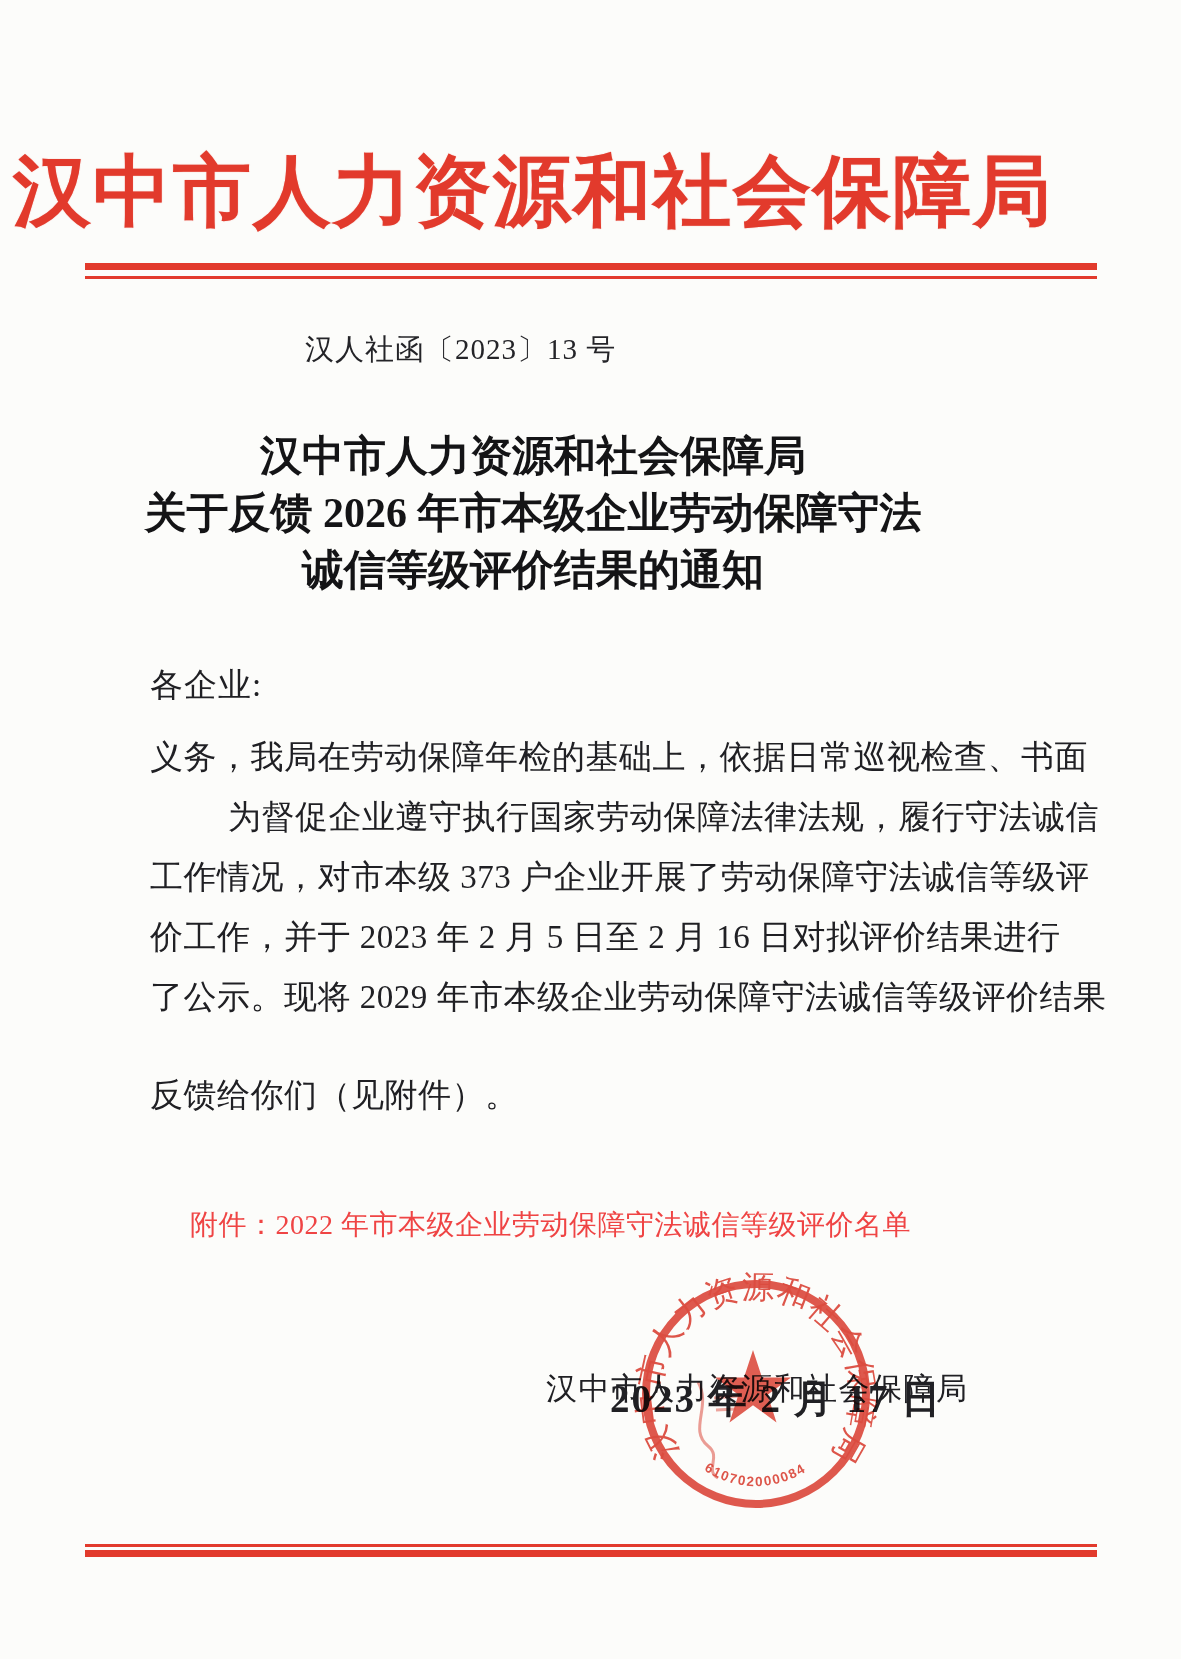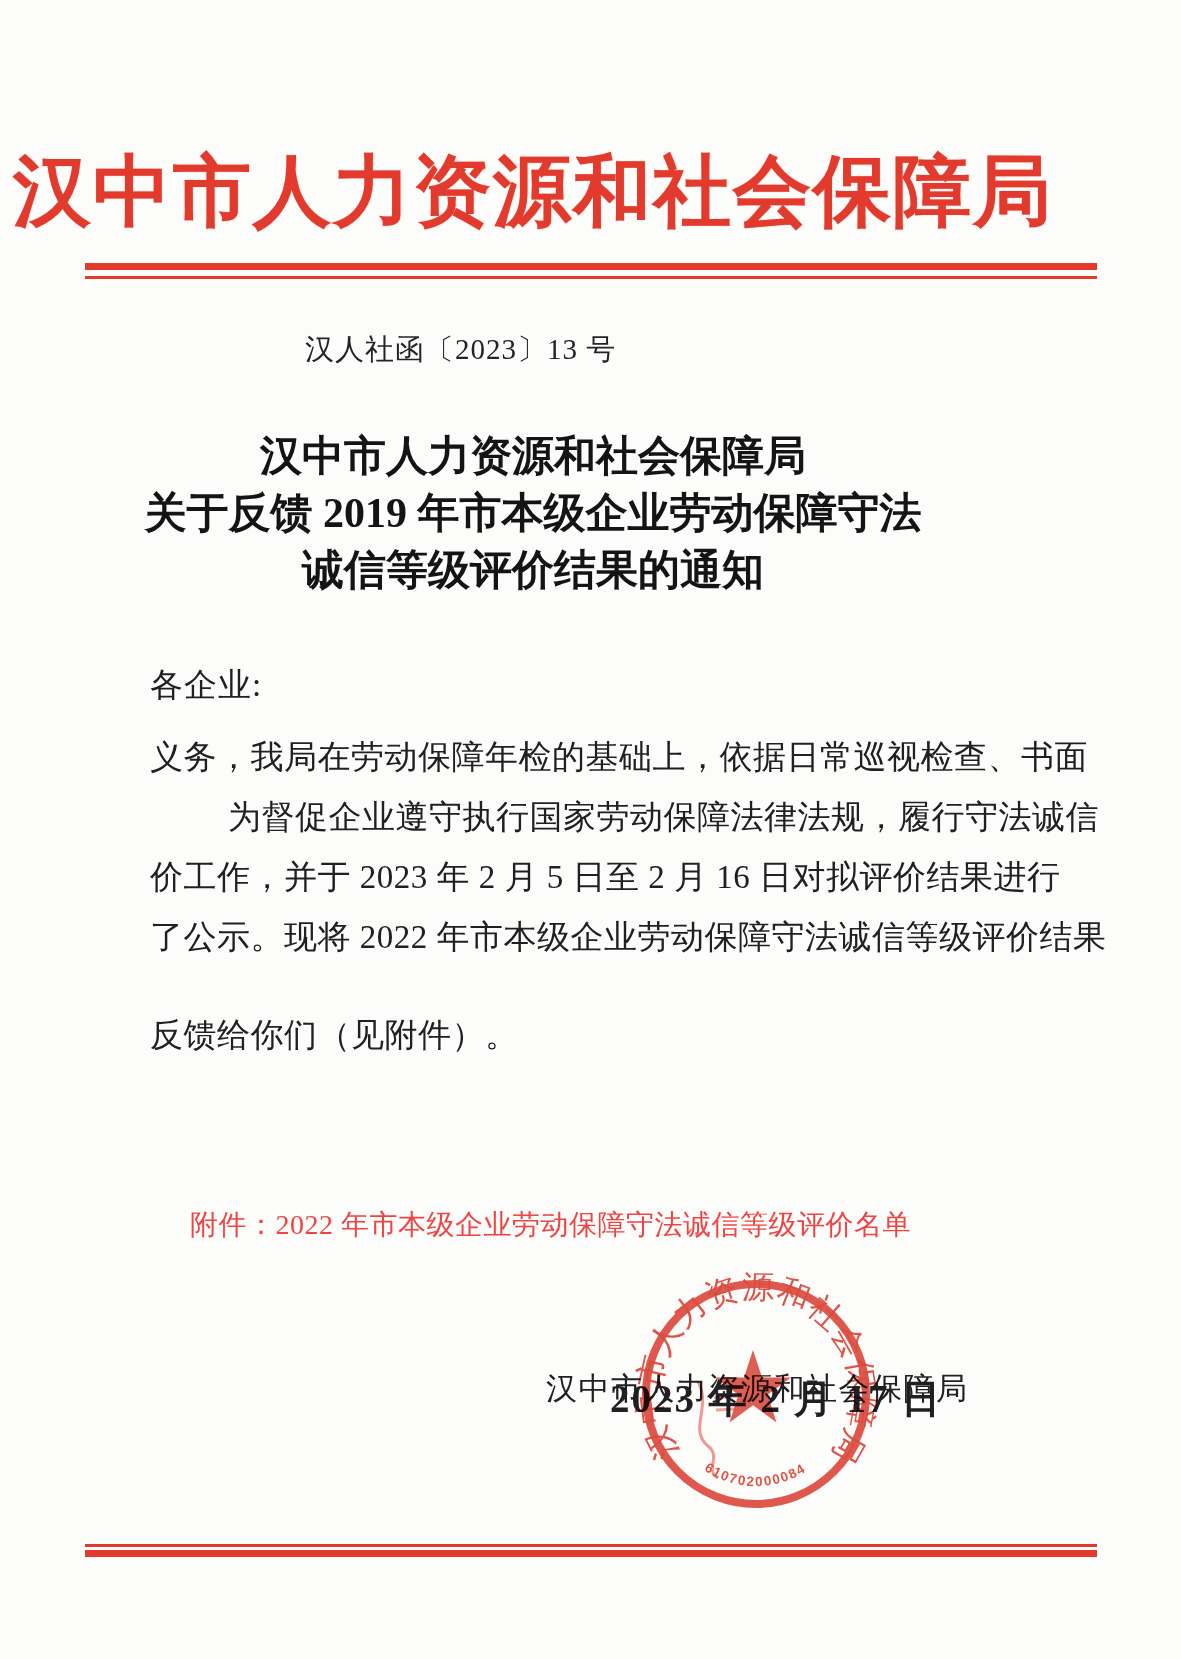--- a/index.html
+++ b/index.html
@@ -99,30 +99,31 @@
 
   <div class="letterhead">汉中市人力资源和社会保障局</div>
 
   <div class="rule rule-top-thick"></div>
   <div class="rule rule-top-thin"></div>
 
   <div class="doc-number">汉人社函〔2023〕13 号</div>
 
   <div class="title-block">
     <div>汉中市人力资源和社会保障局</div>
-    <div>关于反馈 2019 年市本级企业劳动保障守法</div>
+    <div>关于反馈 2026 年市本级企业劳动保障守法</div>
     <div>诚信等级评价结果的通知</div>
   </div>
 
   <div class="body-block">
     <div class="salutation">各企业:</div>
     <div class="body-line">义务，我局在劳动保障年检的基础上，依据日常巡视检查、书面</div>
     <div class="body-line first">为督促企业遵守执行国家劳动保障法律法规，履行守法诚信</div>
+    <div class="body-line">工作情况，对市本级 373 户企业开展了劳动保障守法诚信等级评</div>
     <div class="body-line">价工作，并于 2023 年 2 月 5 日至 2 月 16 日对拟评价结果进行</div>
-    <div class="body-line">了公示。现将 2022 年市本级企业劳动保障守法诚信等级评价结果</div>
+    <div class="body-line">了公示。现将 2029 年市本级企业劳动保障守法诚信等级评价结果</div>
     <div class="body-line last">反馈给你们（见附件）。</div>
   </div>
 
   <div class="attachment-line">附件：2022 年市本级企业劳动保障守法诚信等级评价名单</div>
 
   <div class="sig-org">汉中市人力资源和社会保障局</div>
   <div class="sig-date">2023 年 2 月 17 日</div>
 
   <div class="seal">
     <svg viewBox="0 0 260 260" xmlns="http://www.w3.org/2000/svg">

